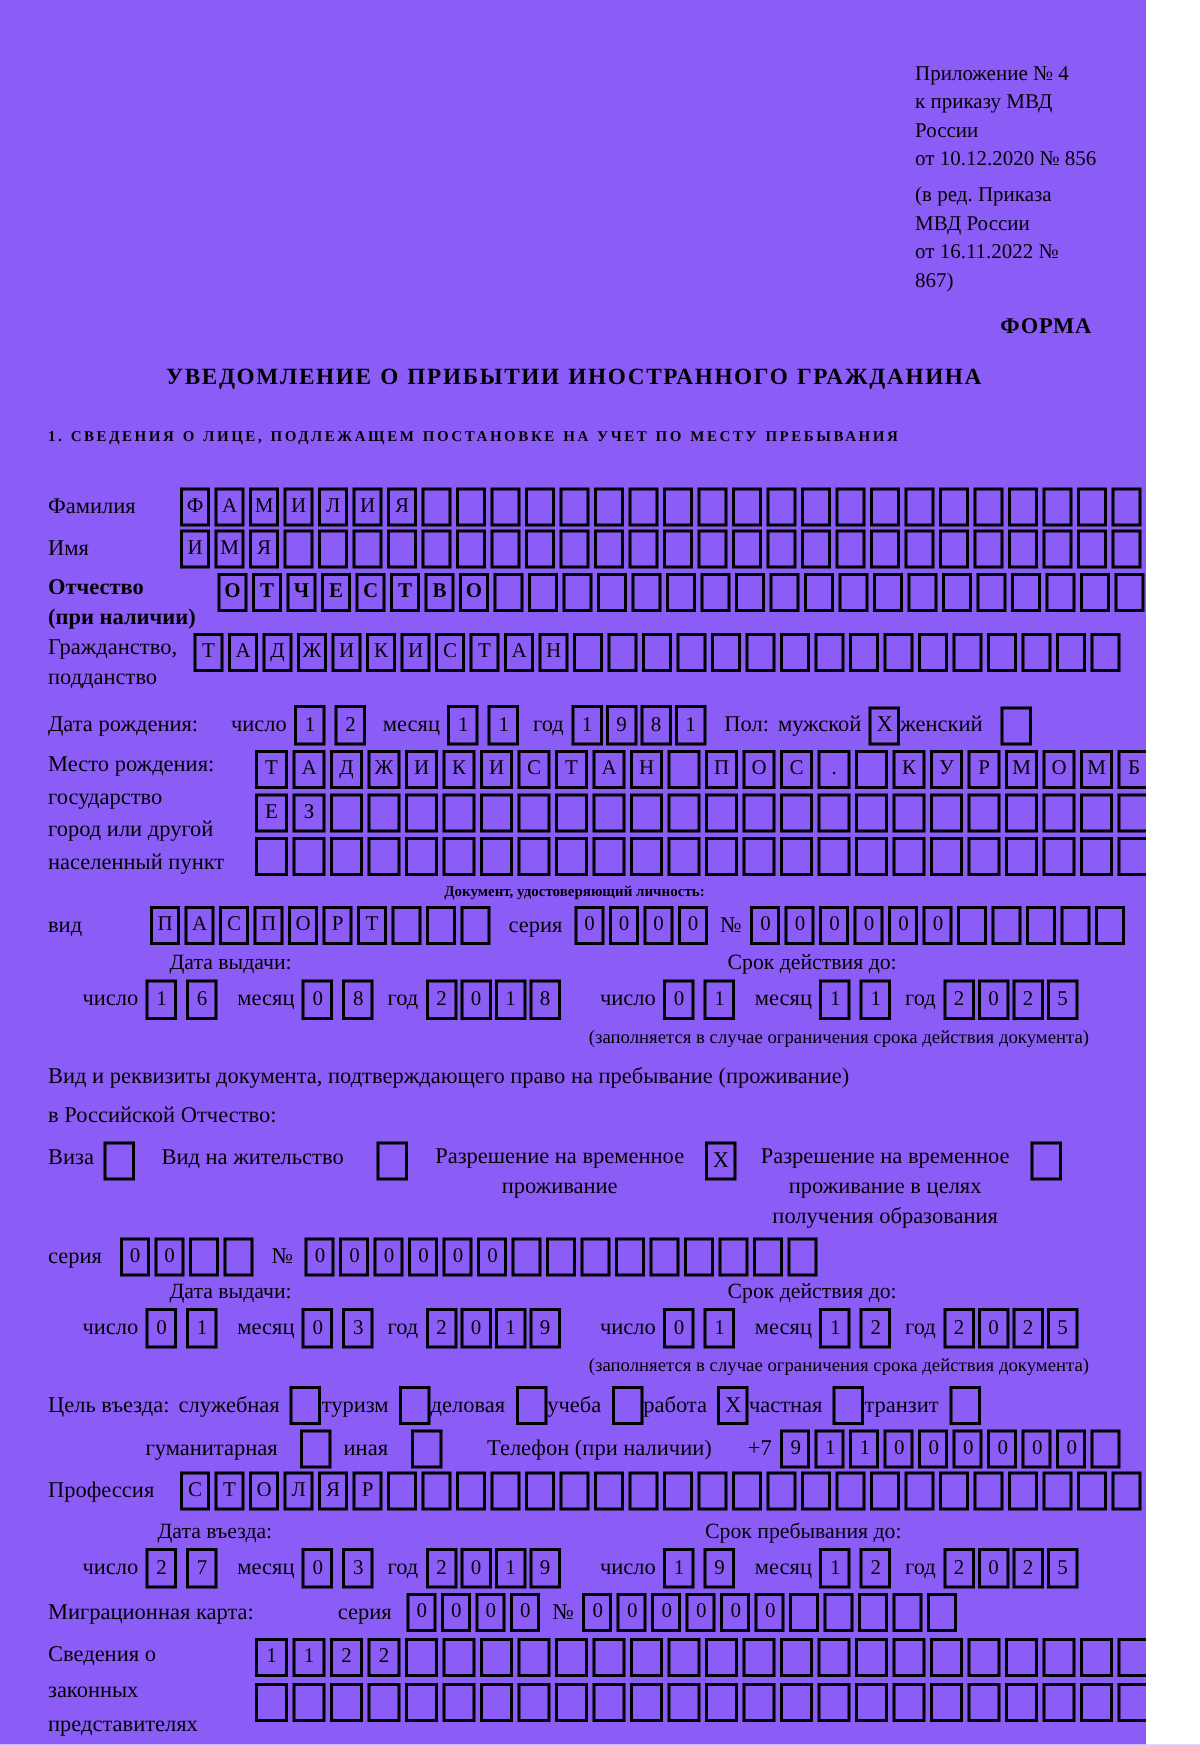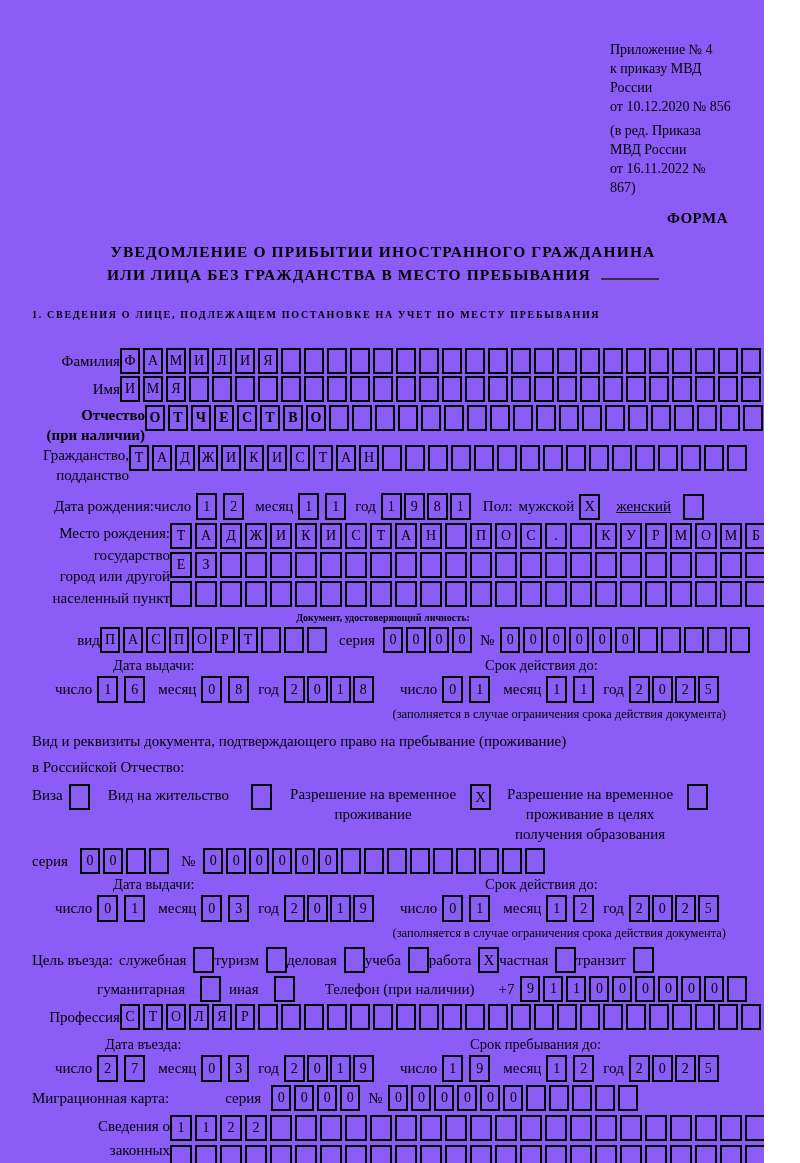--- a/index.html
+++ b/index.html
@@ -7,21 +7,21 @@
         padding:40px 30px 0 32px;font-family:"Liberation Serif",serif;color:#000;
         font-size:15px;overflow:hidden;background:#8b5cf6;}
   .top-right{margin-left:578px;line-height:19px;font-size:14px;}
   .top-right .amend{margin-top:5px;}
   .forma{text-align:right;padding-right:6px;font-weight:bold;margin-top:13px;font-size:15px;letter-spacing:.5px;}
   .title{text-align:center;font-weight:bold;font-size:15.5px;line-height:23px;margin-top:13px;letter-spacing:1.1px;}
   .blank-line{display:inline-block;width:58px;height:14px;border-bottom:2.5px solid #333;margin-left:10px;}
   .sec-head{font-weight:bold;font-size:10px;margin-top:23px;letter-spacing:1.7px;}
   .row{display:flex;align-items:center;margin-bottom:2px;}
   .row.top{align-items:flex-start;}
-  .lbl{flex:0 0 auto;text-align:right;}
+  .lbl{flex:0 0 auto;}
   .ml2{line-height:20px;}
   .ml4{line-height:21.5px;}
   .lw88{width:88px;}.lw113{width:113px;}.lw97{width:97px;}.lw138{width:138px;}.lw68{width:68px;}
   .cells{display:inline-flex;gap:3px;flex:0 0 auto;}
   .cell{box-sizing:border-box;flex:0 0 auto;width:20px;height:26px;border:2px solid #000;
         display:inline-flex;align-items:center;justify-content:center;font-size:14px;line-height:1;}
   .w24 .cell{width:22px;}
   .mb3{margin-bottom:3px;}
   .stack>.cells{margin-bottom:3px;display:flex;}
   .checkbox{box-sizing:border-box;flex:0 0 auto;width:21px;height:26px;border:2px solid #000;
@@ -49,21 +49,20 @@
     <div>к приказу МВД России</div>
     <div>от 10.12.2020 № 856</div>
     <div class="amend">(в ред. Приказа МВД России</div>
     <div>от 16.11.2022 № 867)</div>
   </div>
 
   <div class="forma">ФОРМА</div>
 
   <div class="title">
     <div>УВЕДОМЛЕНИЕ О ПРИБЫТИИ ИНОСТРАННОГО ГРАЖДАНИНА</div>
-    <div><span>ИЛИ ЛИЦА БЕЗ ГРАЖДАНСТВА В МЕСТО ПРЕБЫВАНИЯ</span><span class="blank-line"></span></div>
   </div>
 
   <div class="sec-head" style="margin-bottom:28px;">1. СВЕДЕНИЯ О ЛИЦЕ, ПОДЛЕЖАЩЕМ ПОСТАНОВКЕ НА УЧЕТ ПО МЕСТУ ПРЕБЫВАНИЯ</div>
 
   <div class="row">
     <span class="lbl lw88">Фамилия</span>
     <span class="cells">
         <span class="cell">Ф</span>
         <span class="cell">А</span>
         <span class="cell">М</span>
@@ -218,21 +217,21 @@
       <span class="cells yr">
           <span class="cell">1</span>
           <span class="cell">9</span>
           <span class="cell">8</span>
           <span class="cell">1</span>
         </span>
     </span>
     <span class="lbl" style="margin-left:12px;">Пол:</span>
     <span class="lbl" style="margin-left:6px;">мужской</span>
     <span class="checkbox" style="margin-left:5px;">X</span>
-    <span class="lbl" style="margin-left:16px;text-decoration:underline;">женский</span>
+    <span class="lbl" style="">женский</span>
     <span class="checkbox" style="margin-left:12px;"></span>
   </div>
 
   <div class="row top" style="margin-bottom:0;">
     <span class="lbl lw138 ml4">
       <div>Место рождения:</div>
       <div>государство</div>
       <div>город или другой</div>
       <div>населенный пункт</div>
     </span>

